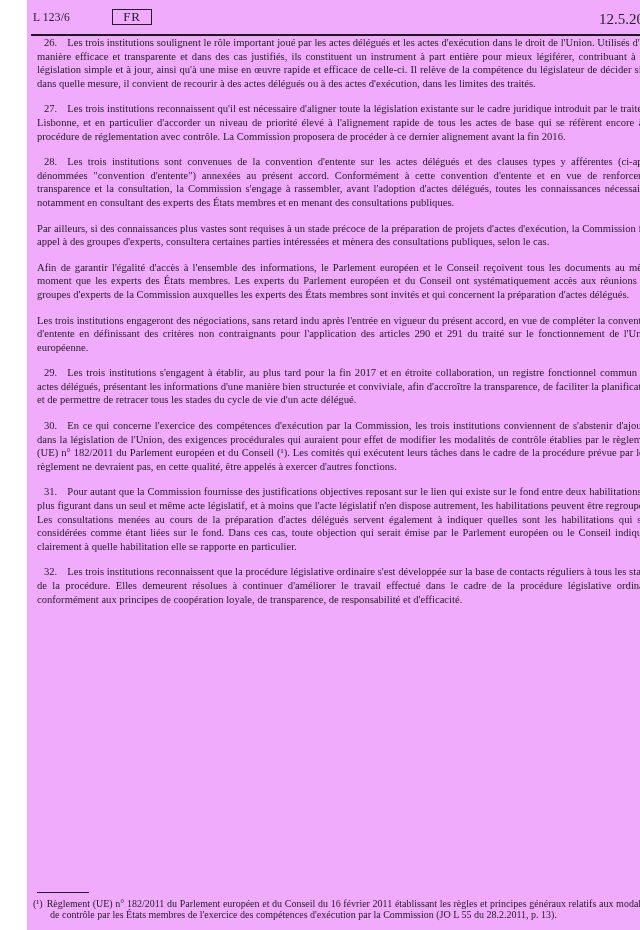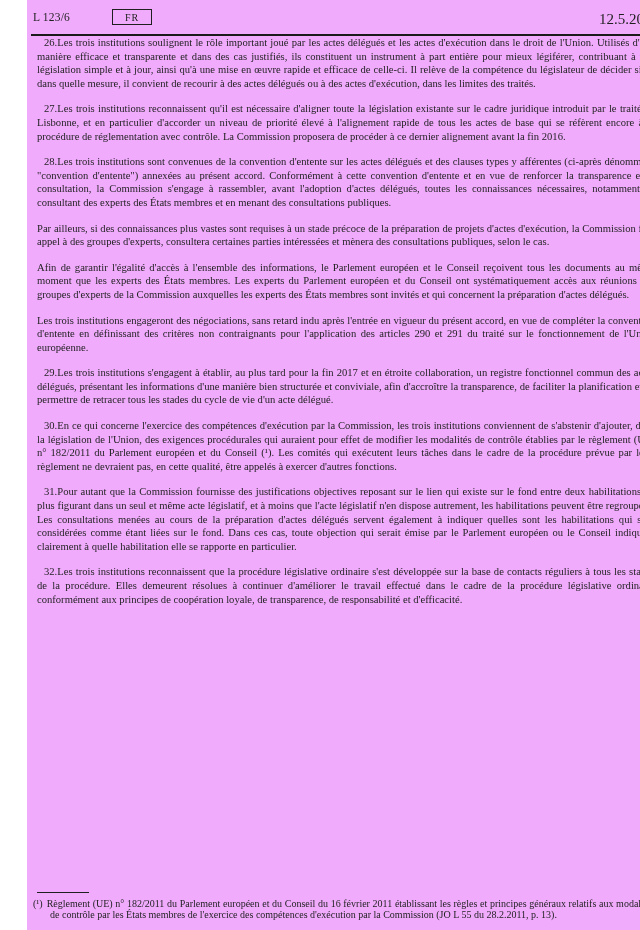--- a/index.html
+++ b/index.html
@@ -25,21 +25,21 @@
   }
   .hdr .pageref {
     position: absolute; left: -4px; top: 3px;
     font-size: 11.5px; letter-spacing: 0.2px;
   }
   .hdr .langbox {
     position: absolute; left: 75px; top: 1px;
     width: 38px; height: 14px;
     border: 1.6px solid #1f1f1f;
     display: flex; align-items: center; justify-content: center;
-    font-size: 10px; letter-spacing: 0.8px;
+    font-size: 13px; letter-spacing: 0.8px;
   }
   .hdr .jtitle {
     position: absolute; left: 0; right: 0; top: 3px;
     text-align: center;
     font-size: 11.5px;
   }
   .hdr .hdate {
     position: absolute; right: -4px; top: 3px;
     font-size: 15px;
   }
@@ -62,21 +62,21 @@
   }
   .sect.second { margin-top: 17px; }
   .para {
     margin: 0 0 12px;
     font-size: 10.6px;
     line-height: 13.6px;
     text-align: justify;
     hyphens: none;
   }
   .para.numbered { text-indent: 7px; }
-  .pnum { }
+  .pnum { padding-right: 10px; }
   
   .fnblock { flex: 0 0 auto; margin-top: auto; padding-bottom: 2px; }
   .fnrule {
     width: 52px;
     border: none;
     border-top: 1.4px solid #1f1f1f;
     margin: 0 0 5px 0;
   }
   .fn {
     font-size: 10px;

